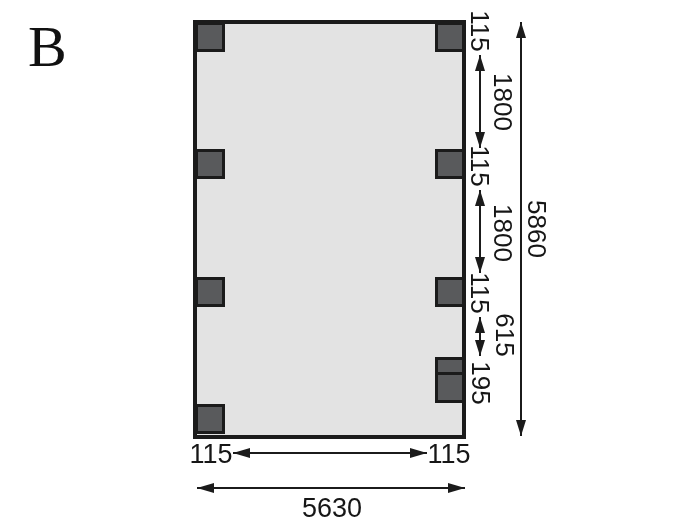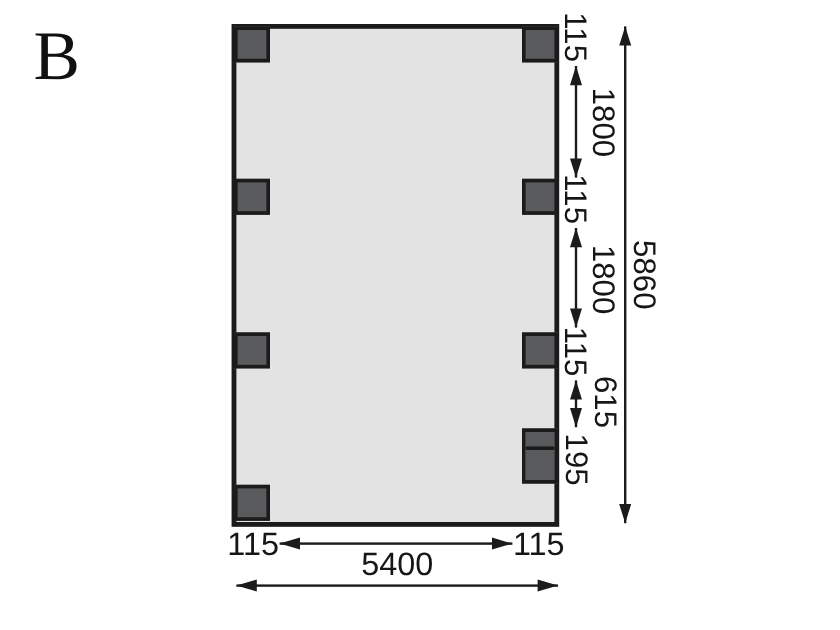--- a/index.html
+++ b/index.html
@@ -101,20 +101,20 @@
 
   <div class="vshaft" style="left:520px;top:22px;height:414px"></div>
   <div class="ah ah-up" style="left:516px;top:22px"></div>
   <div class="ah ah-down" style="left:516px;top:420px"></div>
   <div class="dimv" style="left:537px;top:229px">5860</div>
 
   <div class="dimh" style="left:211px;top:454px">115</div>
   <div class="hshaft" style="left:233px;top:452px;width:194px"></div>
   <div class="ah ah-left" style="left:233px;top:448px"></div>
   <div class="ah ah-right" style="left:410px;top:448px"></div>
-  <div class="dimh" style="left:331px;top:471px">5400</div>
   <div class="dimh" style="left:449px;top:454px">115</div>
 
   <div class="hshaft" style="left:197px;top:487px;width:268px"></div>
   <div class="ah ah-left" style="left:197px;top:483px"></div>
   <div class="ah ah-right" style="left:448px;top:483px"></div>
+  <div class="dimh" style="left:332px;top:508px">5630</div>
 
 </div>
 
 </body></html>

